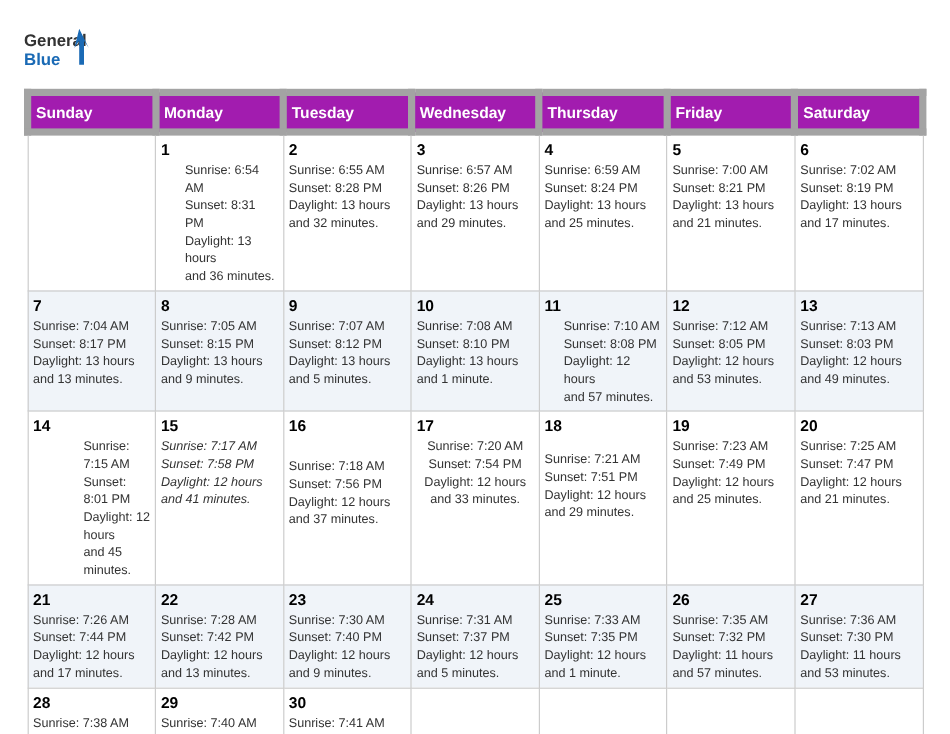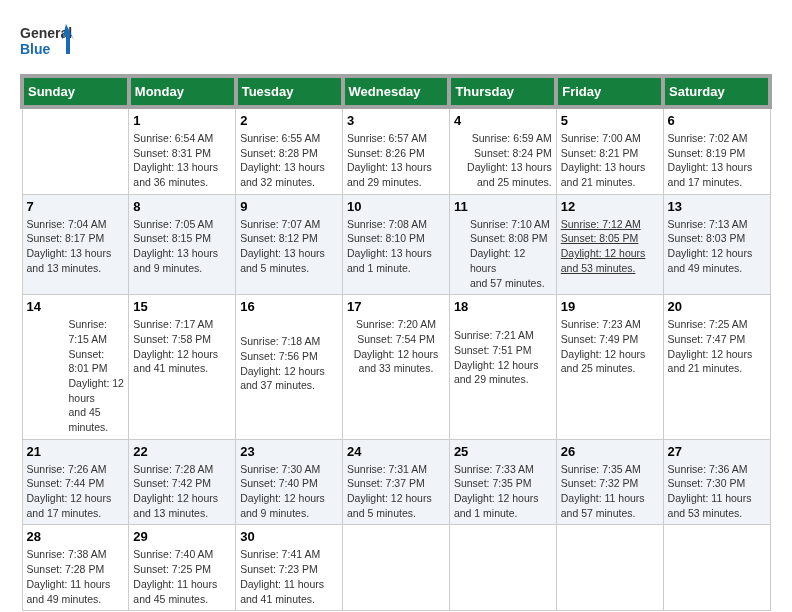--- a/index.html
+++ b/index.html
@@ -32,27 +32,27 @@
     .subtitle {
       font-size: 15px;
       color: #555;
     }
     table {
       width: 100%;
       border-collapse: collapse;
       font-size: 11px;
     }
     thead tr th {
-      background: #15803d;
+      background: #a21caf;
       color: #fff;
       padding: 6px 4px;
       text-align: left;
       font-size: 13px;
       font-weight: bold;
-      border: 4px solid #a3a3a3;
+      border: 6px solid #a3a3a3;
     }
     tbody tr td {
       border: 1px solid #ccc;
       vertical-align: top;
       padding: 4px;
       width: calc(100% / 7);
       min-height: 80px;
     }
     .day-num {
       font-weight: bold;
@@ -101,42 +101,42 @@
         <th>Thursday</th>
         <th>Friday</th>
         <th>Saturday</th>
       </tr>
   </thead>
   <tbody id="calendar-body">
   <tr>
         <td class="empty"></td>
         <td>
           <div class="day-num">1</div>
-          <div class="day-info" style="white-space: pre-line;">Sunrise: 6:54 AM
+          <div class="day-info" style="white-space: pre-line; margin-left: 20px;">Sunrise: 6:54 AM
 Sunset: 8:31 PM
 Daylight: 13 hours
 and 36 minutes.</div>
         </td>
         <td>
           <div class="day-num">2</div>
           <div class="day-info" style="white-space: pre-line;">Sunrise: 6:55 AM
 Sunset: 8:28 PM
 Daylight: 13 hours
 and 32 minutes.</div>
         </td>
         <td>
           <div class="day-num">3</div>
           <div class="day-info" style="white-space: pre-line;">Sunrise: 6:57 AM
 Sunset: 8:26 PM
 Daylight: 13 hours
 and 29 minutes.</div>
         </td>
         <td>
           <div class="day-num">4</div>
-          <div class="day-info" style="white-space: pre-line; text-align: right;">Sunrise: 6:59 AM
+          <div class="day-info" style="white-space: pre-line;">Sunrise: 6:59 AM
 Sunset: 8:24 PM
 Daylight: 13 hours
 and 25 minutes.</div>
         </td>
         <td>
           <div class="day-num">5</div>
           <div class="day-info" style="white-space: pre-line;">Sunrise: 7:00 AM
 Sunset: 8:21 PM
 Daylight: 13 hours
 and 21 minutes.</div>
@@ -180,21 +180,21 @@
         </td>
         <td>
           <div class="day-num">11</div>
           <div class="day-info" style="white-space: pre-line; margin-left: 16px;">Sunrise: 7:10 AM
 Sunset: 8:08 PM
 Daylight: 12 hours
 and 57 minutes.</div>
         </td>
         <td>
           <div class="day-num">12</div>
-          <div class="day-info" style="white-space: pre-line; text-decoration: underline;">Sunrise: 7:12 AM
+          <div class="day-info" style="white-space: pre-line;">Sunrise: 7:12 AM
 Sunset: 8:05 PM
 Daylight: 12 hours
 and 53 minutes.</div>
         </td>
         <td>
           <div class="day-num">13</div>
           <div class="day-info" style="white-space: pre-line;">Sunrise: 7:13 AM
 Sunset: 8:03 PM
 Daylight: 12 hours
 and 49 minutes.</div>
@@ -203,21 +203,21 @@
       <tr>
         <td>
           <div class="day-num">14</div>
           <div class="day-info" style="white-space: pre-line; margin-left: 42px;">Sunrise: 7:15 AM
 Sunset: 8:01 PM
 Daylight: 12 hours
 and 45 minutes.</div>
         </td>
         <td>
           <div class="day-num">15</div>
-          <div class="day-info" style="white-space: pre-line;">Sunrise: 7:17 AM
+          <div class="day-info" style="white-space: pre-line; font-style: italic;">Sunrise: 7:17 AM
 Sunset: 7:58 PM
 Daylight: 12 hours
 and 41 minutes.</div>
         </td>
         <td>
           <div class="day-num">16</div>
           <div class="day-info" style="white-space: pre-line; margin-top: 20px;">Sunrise: 7:18 AM
 Sunset: 7:56 PM
 Daylight: 12 hours
 and 37 minutes.</div>

